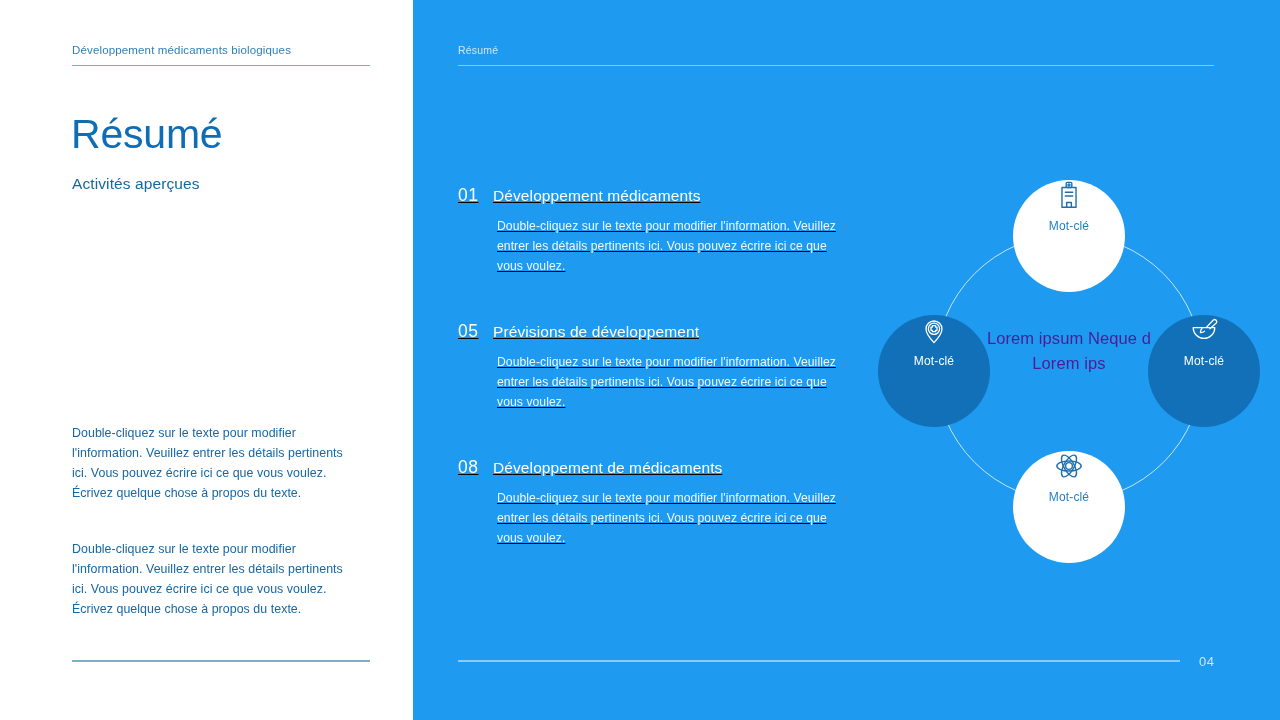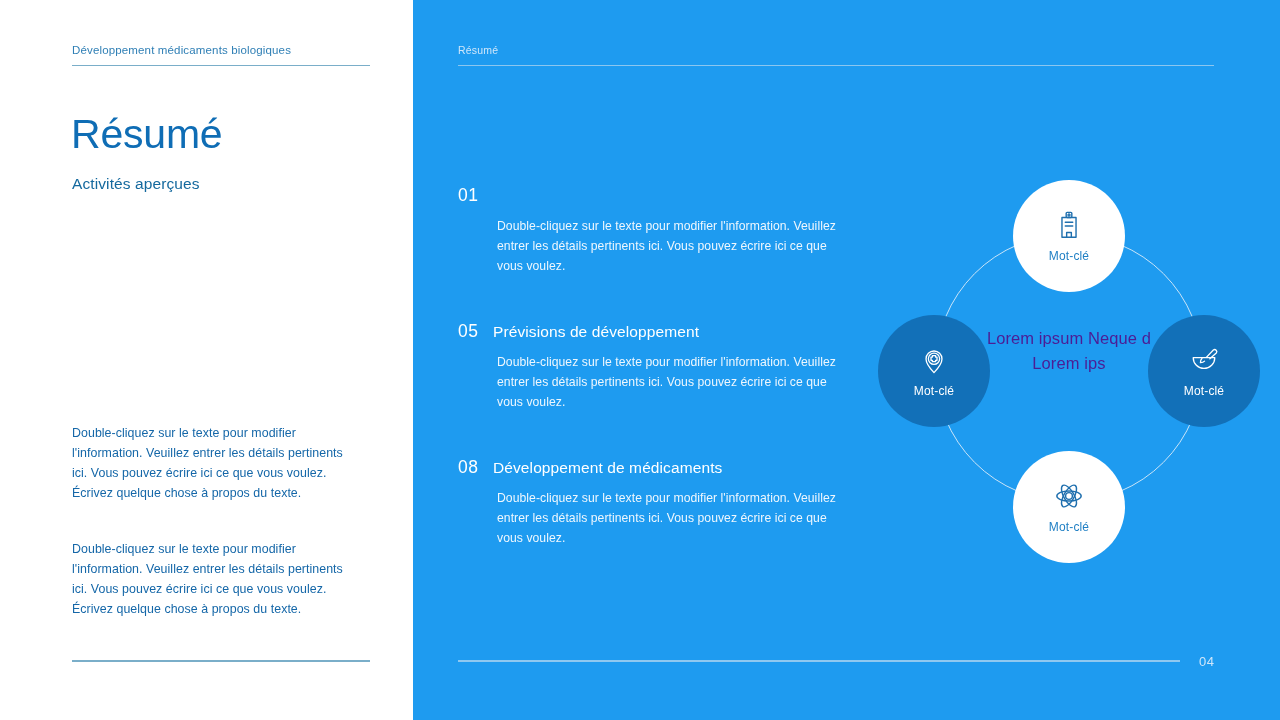--- a/index.html
+++ b/index.html
@@ -105,20 +105,21 @@
     font-size: 13px;
     color: #cfe6fa;
     letter-spacing: 0.4px;
   }
 
   
   .items {
     position: absolute;
     left: 45px; top: 185px;
     width: 380px;
+    text-decoration: underline;
   }
   .item { position: relative; }
   .item + .item { margin-top: 45px; }
   .item-head {
     display: flex;
     align-items: baseline;
     gap: 11px;
   }
   .item-num {
     font-size: 17.5px;
@@ -157,21 +158,20 @@
     border-radius: 50%;
     box-sizing: border-box;
   }
   .node {
     position: absolute;
     width: 112px; height: 112px;
     border-radius: 50%;
     display: flex;
     flex-direction: column;
     align-items: center;
-    justify-content: center;
     box-sizing: border-box;
   }
   .node.light { background: #ffffff; }
   .node.dark  { background: #1270b8; }
   .node-top    { left: 153px; top:  22px; }
   .node-left   { left:  18px; top: 157px; }
   .node-right  { left: 288px; top: 157px; }
   .node-bottom { left: 153px; top: 293px; }
   .node-icon {
     width: 30px; height: 30px;
@@ -213,20 +213,21 @@
 
   <div class="right-panel">
     <div class="right-eyebrow">Résumé</div>
     <div class="right-rule-top"></div>
 
     <div class="items">
 
       <div class="item">
         <div class="item-head">
           <span class="item-num">01</span>
+          <span class="item-title">Développement médicaments</span>
         </div>
         <div class="item-body">Double-cliquez sur le texte pour modifier l'information. Veuillez entrer les détails pertinents ici. Vous pouvez écrire ici ce que vous voulez.</div>
       </div>
 
       <div class="item">
         <div class="item-head">
           <span class="item-num">05</span>
           <span class="item-title">Prévisions de développement</span>
         </div>
         <div class="item-body">Double-cliquez sur le texte pour modifier l'information. Veuillez entrer les détails pertinents ici. Vous pouvez écrire ici ce que vous voulez.</div>

